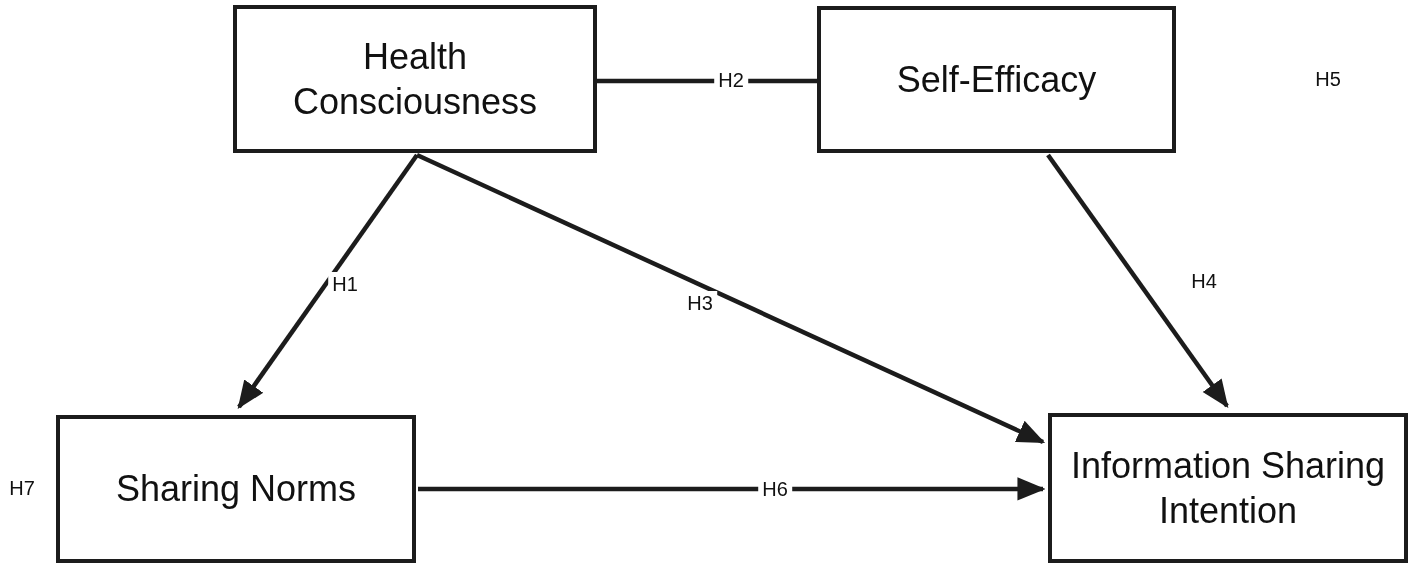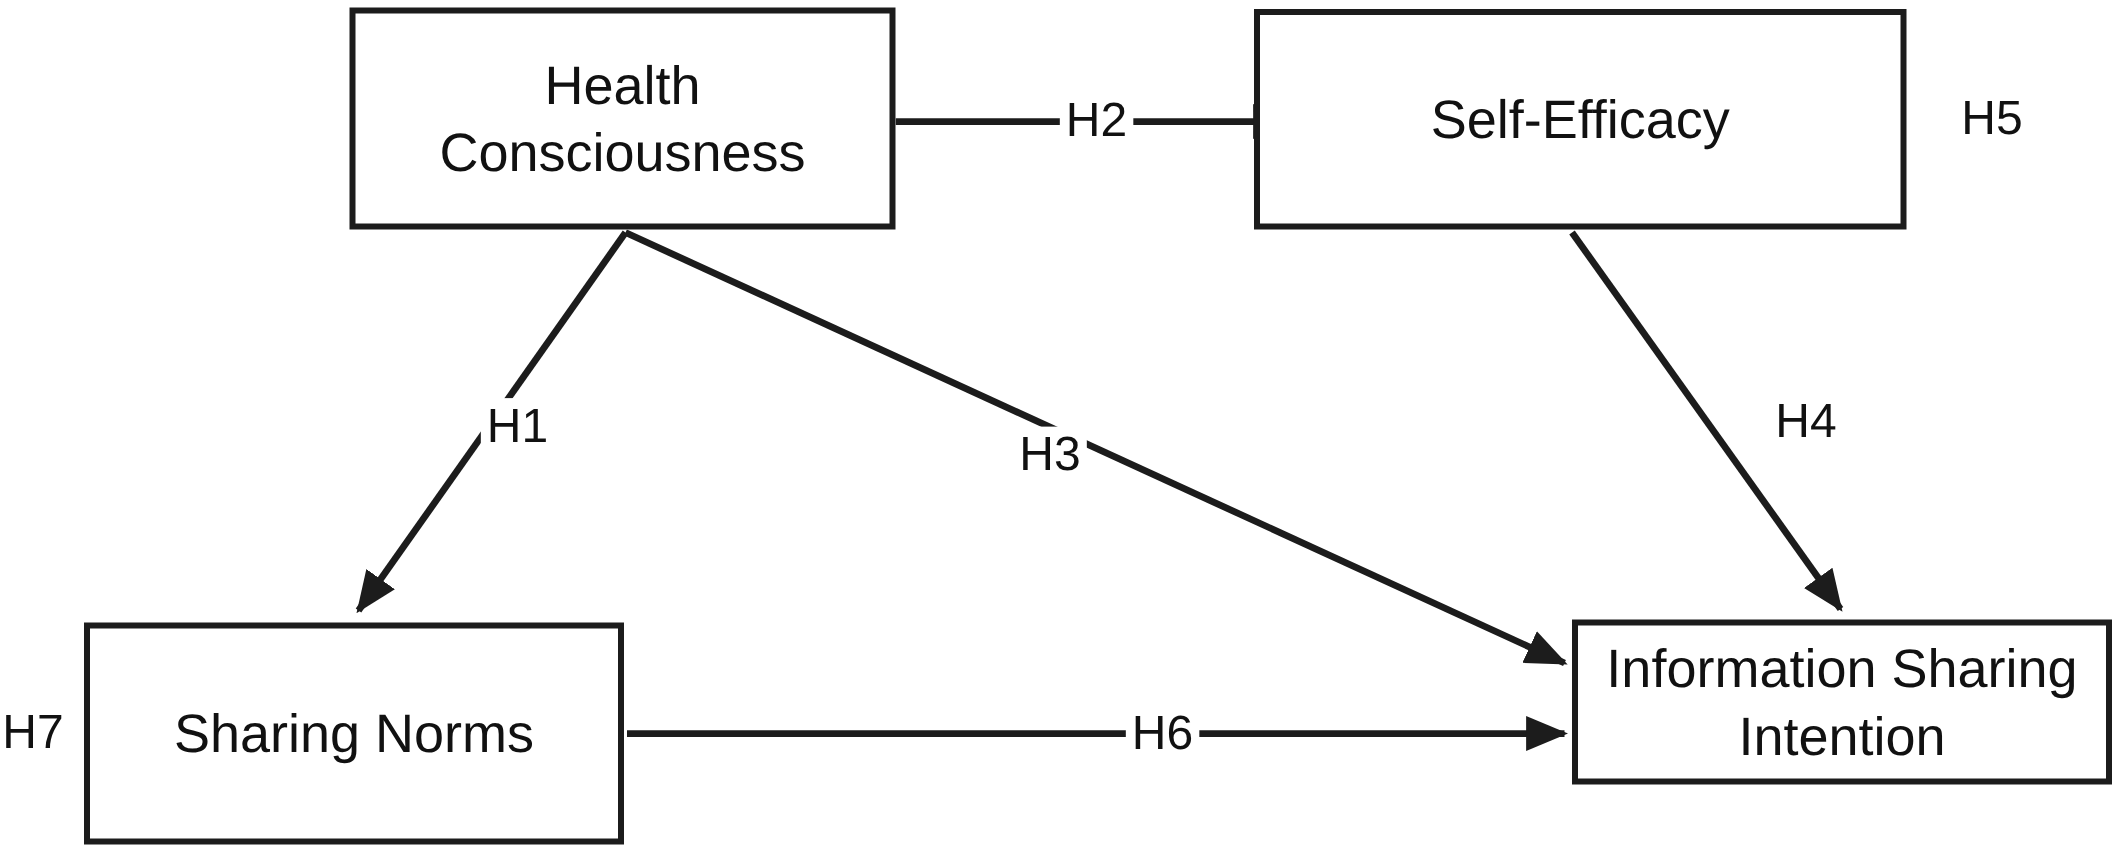--- a/index.html
+++ b/index.html
@@ -34,28 +34,28 @@
     text-align: center;
     z-index: 2;
   }
   .node .node-label {
     font-size: 36px;
     line-height: 1.26;
     color: #111111;
     padding: 0 2px;
   }
   #node-health-consciousness { left: 233px; top: 5px;   width: 364px; height: 148px; }
-  #node-self-efficacy        { left: 836px; top: 6px;   width: 435px; height: 147px; }
+  #node-self-efficacy        { left: 817px; top: 6px;   width: 359px; height: 147px; }
   #node-social-norms         { left: 56px;  top: 415px; width: 360px; height: 148px; }
-  #node-information-sharing  { left: 1048px;top: 413px; width: 360px; height: 110px; }
+  #node-information-sharing  { left: 1048px;top: 413px; width: 360px; height: 150px; }
 
   .edge-label, .floating-label {
     position: absolute;
     transform: translate(-50%, -50%);
-    font-size: 32px;
+    font-size: 20px;
     line-height: 1.1;
     color: #111111;
     background: #ffffff;
     padding: 1px 4px;
     z-index: 3;
     white-space: nowrap;
   }
   .floating-label { background: transparent; }
 
   #edge-label-h1 { left: 345px;  top: 284px; }

